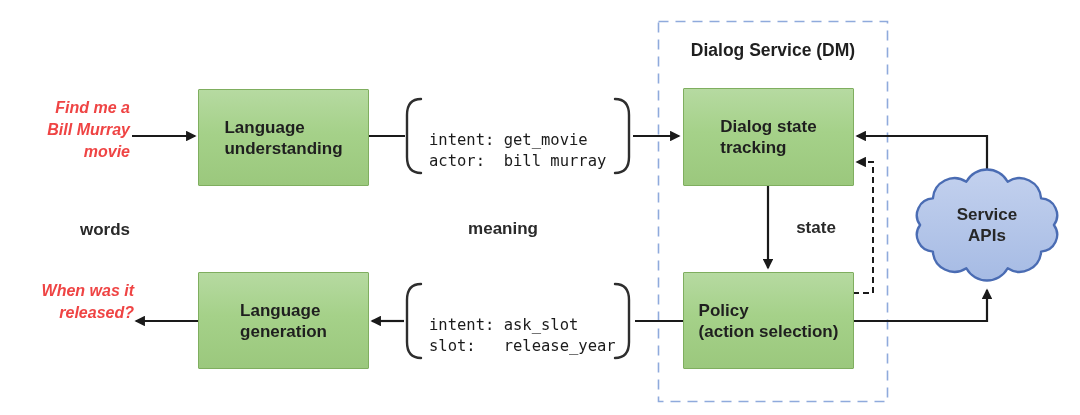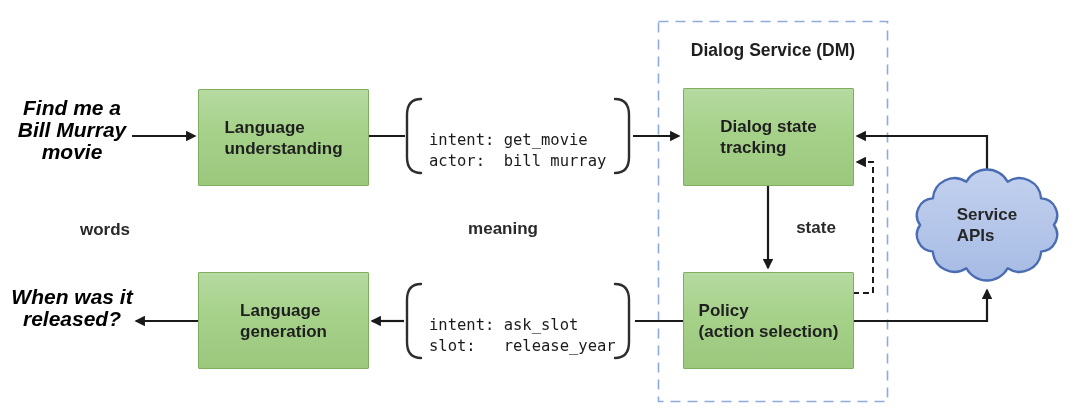--- a/index.html
+++ b/index.html
@@ -14,32 +14,32 @@
     background:linear-gradient(180deg,#b6daa1 0%,#a5d189 45%,#9bc87d 100%);
     border:1.6px solid #7fae5f;border-radius:1px;
     display:flex;align-items:center;justify-content:center;
   }
   .gbox span{
     font-size:17px;font-weight:600;line-height:21px;text-align:left;
     white-space:pre-line;color:#1f1f1f;
   }
   .lbl{font-size:17px;font-weight:600;color:#2a2a2a;text-align:right;white-space:pre-line;}
   .utter{
-    font-size:21px;font-weight:600;font-style:italic;color:#000000;
-    text-align:center;white-space:pre-line;line-height:22px;
+    font-size:16px;font-weight:600;font-style:italic;color:#ef4444;
+    text-align:right;white-space:pre-line;line-height:22px;
   }
   .code{
     font-family:"DejaVu Sans Mono","Liberation Mono",monospace;
     font-size:15.5px;line-height:21px;white-space:pre;color:#1b1b1b;margin-top:15px;
   }
   .dmtitle{font-size:17.5px;font-weight:700;text-align:center;color:#1f1f1f;}
   .cloud{position:absolute;z-index:2;}
   .cloud .cloudtxt{
     position:absolute;inset:0;display:flex;align-items:center;justify-content:center;
-    text-align:left;font-size:17px;font-weight:600;line-height:21px;
+    text-align:center;font-size:17px;font-weight:600;line-height:21px;
     white-space:pre-line;color:#272727;z-index:3;
   }
 </style>
 </head>
 <body>
 
 <div class="stage">
 
   <svg class="overlay" width="1080" height="415" viewBox="0 0 1080 415">
     <defs>
@@ -69,21 +69,21 @@
     <path d="M421 99 Q407 99 407 115 L407 157 Q407 173 421 173" stroke="#2e2e2e" stroke-width="2.4" fill="none" stroke-linecap="round"></path>
     <path d="M615 99 Q629 99 629 115 L629 157 Q629 173 615 173" stroke="#2e2e2e" stroke-width="2.4" fill="none" stroke-linecap="round"></path>
     <path d="M421 284 Q407 284 407 300 L407 342 Q407 358 421 358" stroke="#2e2e2e" stroke-width="2.4" fill="none" stroke-linecap="round"></path>
     <path d="M615 284 Q629 284 629 300 L629 342 Q629 358 615 358" stroke="#2e2e2e" stroke-width="2.4" fill="none" stroke-linecap="round"></path>
   </svg>
 
   <div class="node utter" style="left:14px;top:97px;width:116px;">Find me a
 Bill Murray
 movie</div>
   <div class="node lbl" style="left:26px;top:220px;width:104px;">words</div>
-  <div class="node utter" style="left:10px;top:286px;width:124px;">When was it
+  <div class="node utter" style="left:10px;top:280px;width:124px;">When was it
 released?</div>
 
   <div class="node gbox" style="left:198px;top:89px;width:171px;height:97px;">
     <span>Language
 understanding</span>
   </div>
   <div class="node gbox" style="left:198px;top:272px;width:171px;height:97px;">
     <span>Language
 generation</span>
   </div>

